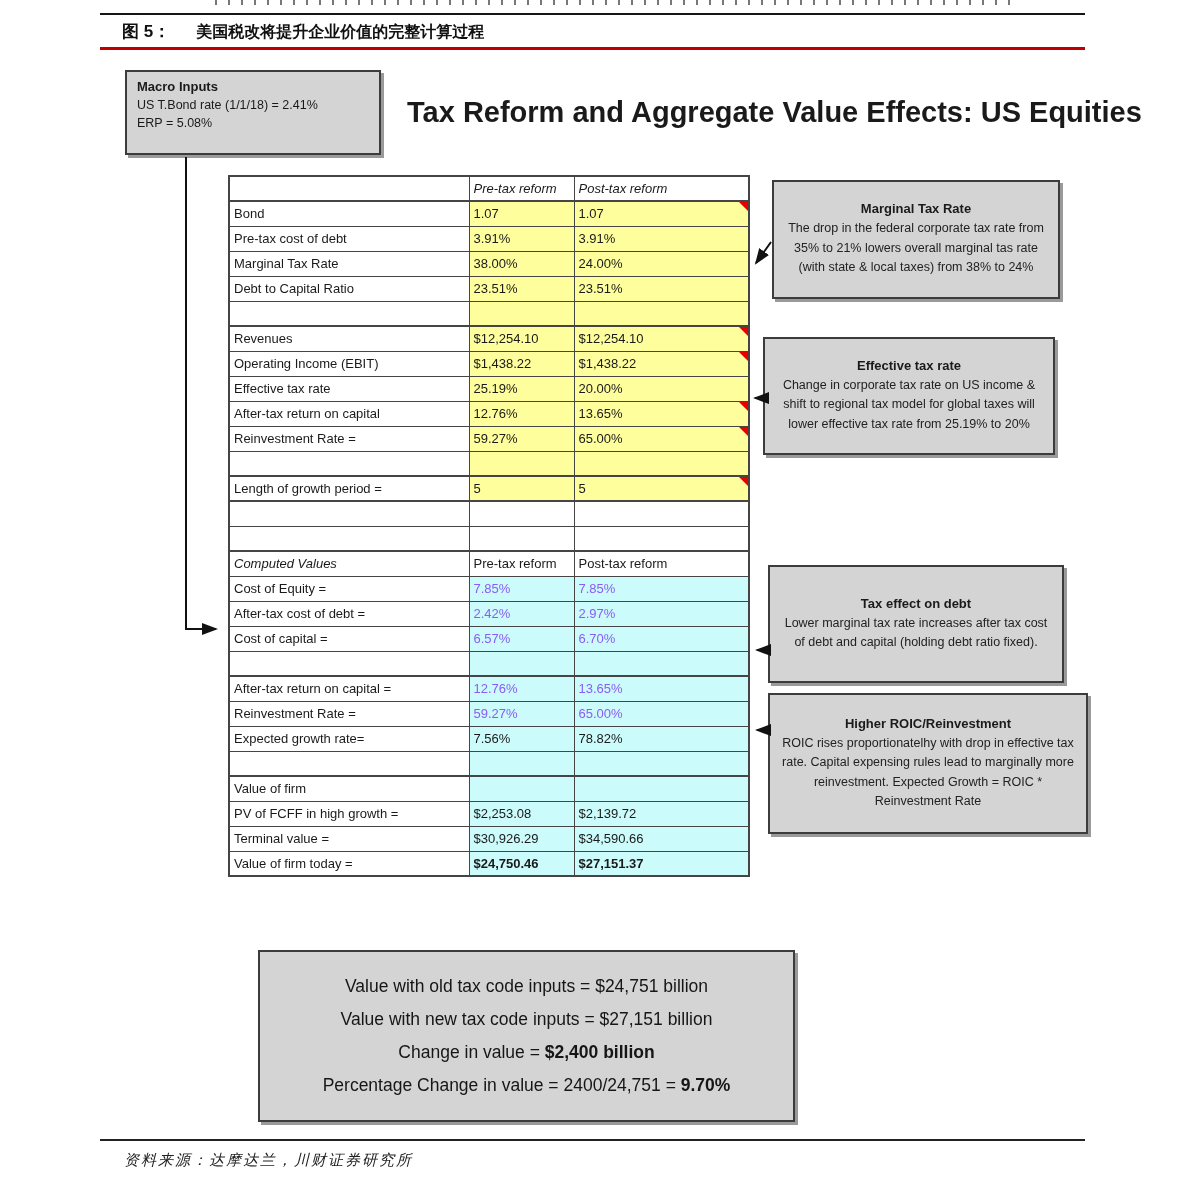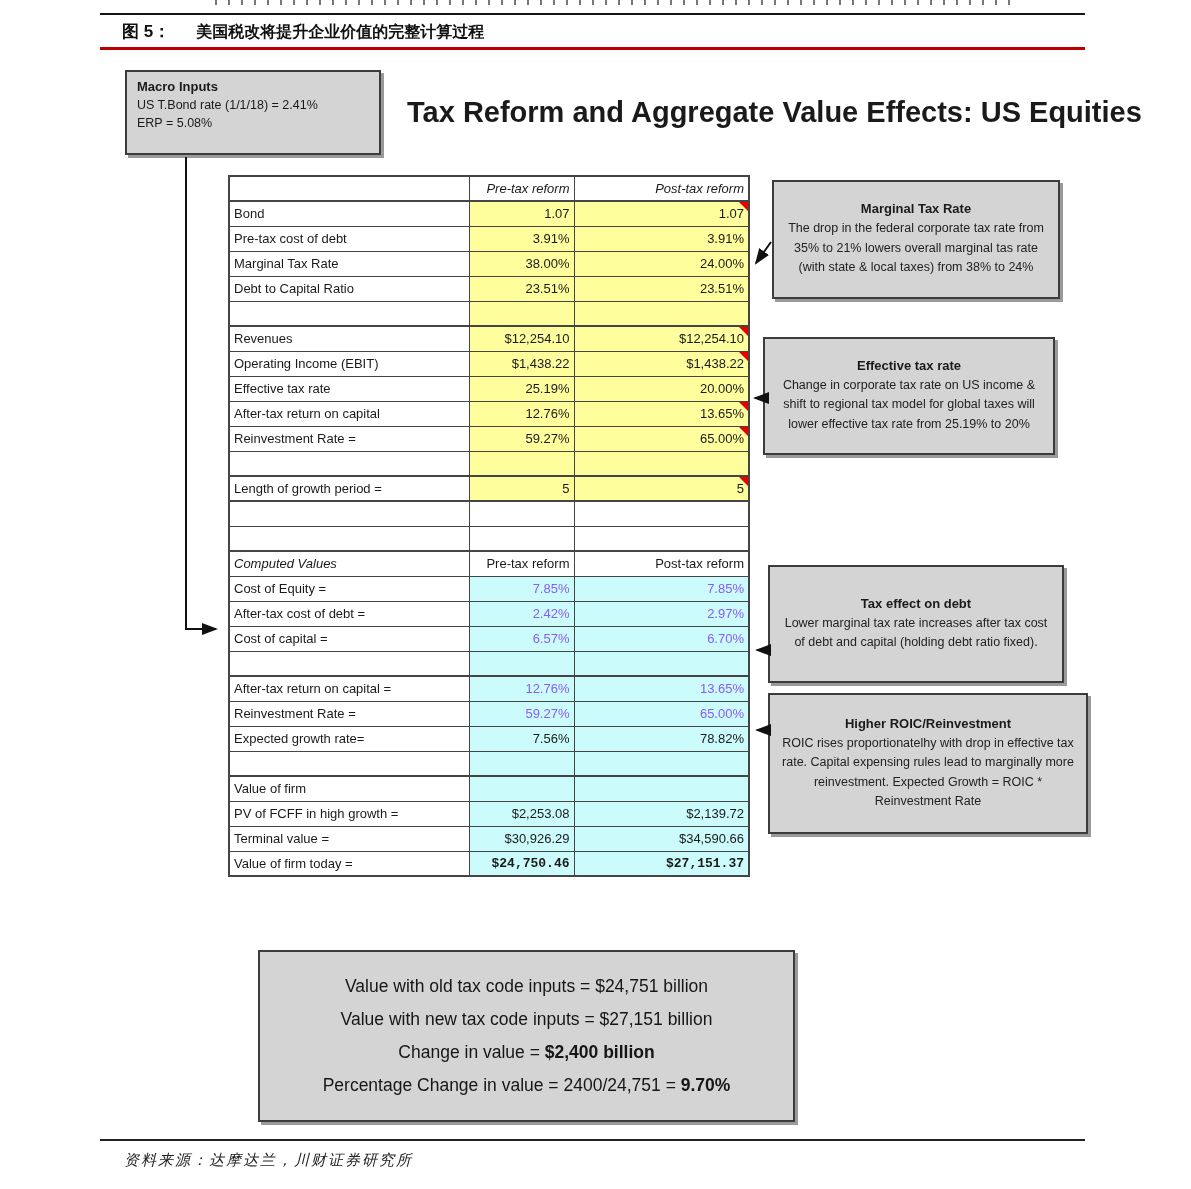--- a/index.html
+++ b/index.html
@@ -25,28 +25,28 @@
   .sheet-title { position:absolute; left:407px; top:96px; width:640px; font-size:29px; font-weight:bold;
     letter-spacing:0px; white-space:nowrap; }
 
   
   table.sheet { position:absolute; left:228px; top:175px; border-collapse:collapse;
     font-size:13px; table-layout:fixed; }
   table.sheet { border:2px solid #454545; }
   table.sheet td { border:1px solid #454545; height:25px; padding:0 4px; position:relative;
     overflow:hidden; white-space:nowrap; }
   td.label-cell { width:240px; text-align:left; background:#fff; }
-  td.val-cell { text-align:right; }
+  td.val-cell { text-align:left; }
   td.c-pre { width:105px; }
   td.c-post { width:175px; }
   .bg-yellow { background:#fefe9c; }
   .bg-cyan { background:#ccfbfb; }
   .bg-white { background:#ffffff; }
   .red-text { color:#8b5cf6; }
-  .bold { font-weight:bold;font-family:Liberation Mono, monospace; }
+  .bold { font-weight:bold; }
   .italic { font-style:italic; }
   tr.thick-top td { border-top-width:2px; }
   .corner-marker { position:absolute; top:0; right:0; width:0; height:0;
     border-top:9px solid #e80000; border-left:9px solid transparent; }
 
   
   .ann { position:absolute; display:flex; flex-direction:column; justify-content:center;
     padding:6px 10px; text-align:center; }
   .ann .at { font-weight:bold; font-size:13px; margin-bottom:3px; }
   .ann .ab { font-size:12.5px; line-height:1.55; color:#222; }

